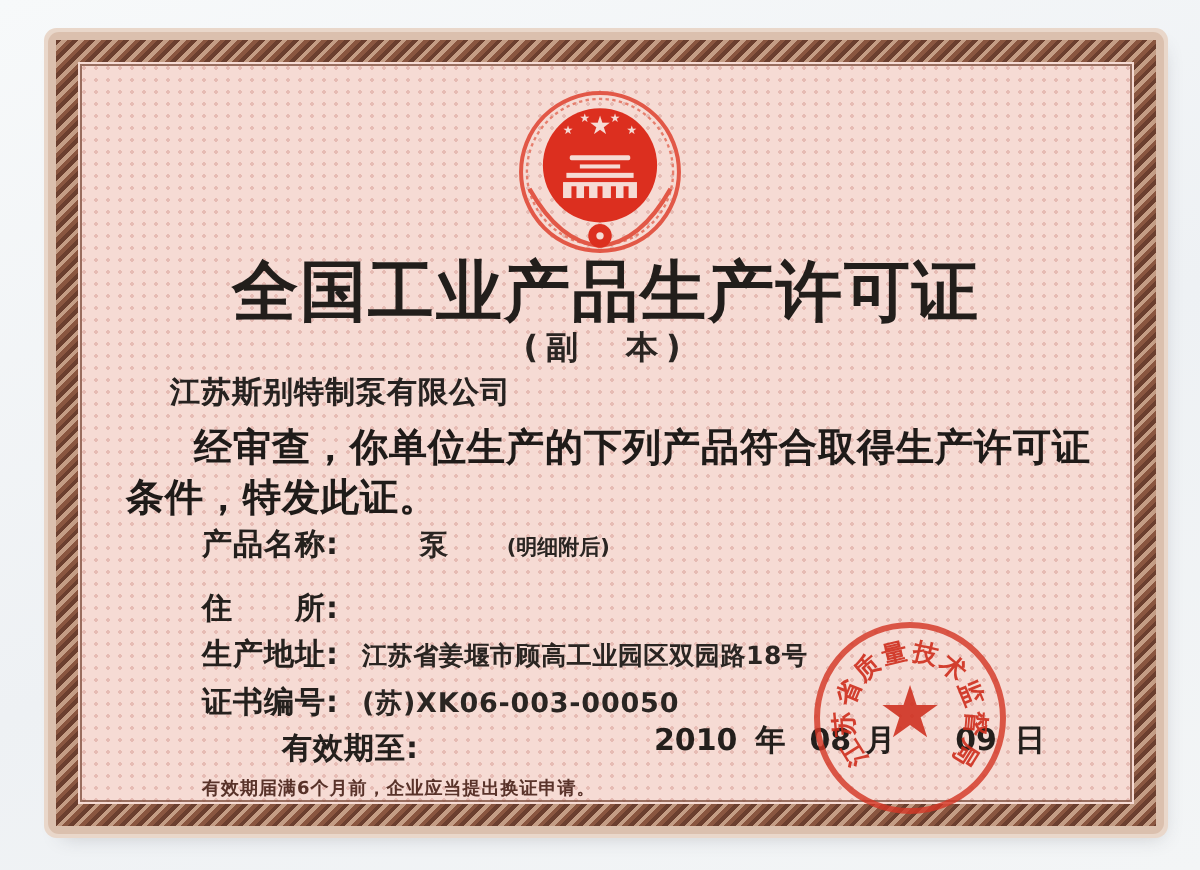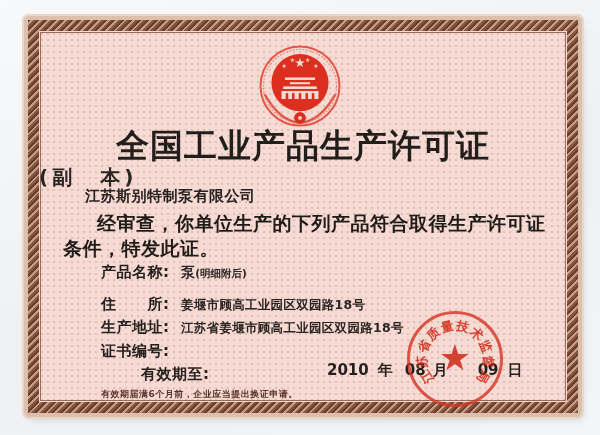--- a/index.html
+++ b/index.html
@@ -27,22 +27,22 @@
     pointer-events:none;
   }
   
   .emblem{position:absolute;left:219px;top:13px;width:84px;height:84px;}
   
   .title{
     position:absolute;left:0;top:93px;width:100%;text-align:center;
     font-size:33px;font-weight:900;color:#221e1b;letter-spacing:1px;white-space:nowrap;
   }
   .subtitle{
-    position:absolute;left:0;top:133px;width:100%;text-align:left;
-    font-size:20px;font-weight:700;color:#2a2522;letter-spacing:4px;
+    position:absolute;left:0;top:133px;width:100%;text-align:center;
+    font-size:16px;font-weight:700;color:#2a2522;letter-spacing:4px;
   }
   
   .company{
     position:absolute;left:46px;top:156px;
     font-size:15px;font-weight:700;color:#262220;letter-spacing:.5px;
   }
   .para1{
     position:absolute;left:58px;top:180px;
     font-size:19px;font-weight:800;color:#1f1b19;letter-spacing:.5px;white-space:nowrap;
   }
@@ -53,21 +53,21 @@
   
   .field{
     position:absolute;left:62px;display:flex;align-items:baseline;white-space:nowrap;
   }
   .field .lbl{
     font-size:15px;font-weight:800;color:#24201d;width:80px;flex:0 0 80px;letter-spacing:.5px;
   }
   .field .val{
     font-size:12.5px;font-weight:700;color:#2a2522;letter-spacing:.3px;
   }
-  .row0{top:232px;} .row0 .val{font-size:14px;} .row0 .val-suffix{font-size:10.5px;font-weight:700;color:#2a2522;}
+  .row0{top:232px;gap:29px;} .row0 .val{font-size:14px;} .row0 .val-suffix{font-size:10.5px;font-weight:700;color:#2a2522;}
   .row1{top:264px;}
   .row2{top:287px;}
   .row3{top:311px;} .row3 .val{font-size:13.5px;letter-spacing:.4px;}
   .row4{top:334px;margin-left:40px;} .row4 .val{font-size:13.5px;letter-spacing:.4px;}
   .footnote{
     position:absolute;left:62px;top:357px;
     font-size:9px;font-weight:700;color:#59332a;letter-spacing:.5px;
   }
   
   .issue-date{
@@ -138,28 +138,28 @@
     <div class="para1">经审查，你单位生产的下列产品符合取得生产许可证</div>
     <div class="para2">条件，特发此证。</div>
 
     <div class="field row0">
       <span class="lbl">产品名称:</span>
       <span class="val">泵</span>
       <span class="val-suffix">(明细附后)</span>
     </div>
     <div class="field row1">
       <span class="lbl">住　　所:</span>
-      <span class="val">姜堰市顾高工业园区双园路18号</span>
     </div>
     <div class="field row2">
       <span class="lbl">生产地址:</span>
       <span class="val">江苏省姜堰市顾高工业园区双园路18号</span>
     </div>
     <div class="field row3">
       <span class="lbl">证书编号:</span>
+      <span class="val">(苏)XK06-003-00050</span>
     </div>
     <div class="field row4">
       <span class="lbl">有效期至:</span>
     </div>
 
     <div class="footnote">有效期届满6个月前，企业应当提出换证申请。</div>
 
     <div class="issue-date">
       <span class="d-year">2010</span>
       <span class="d-year-u">年</span>

